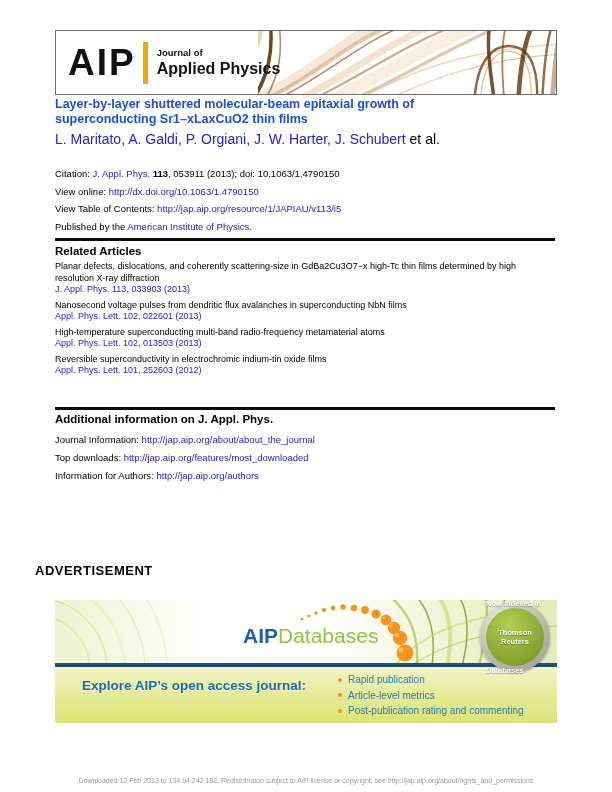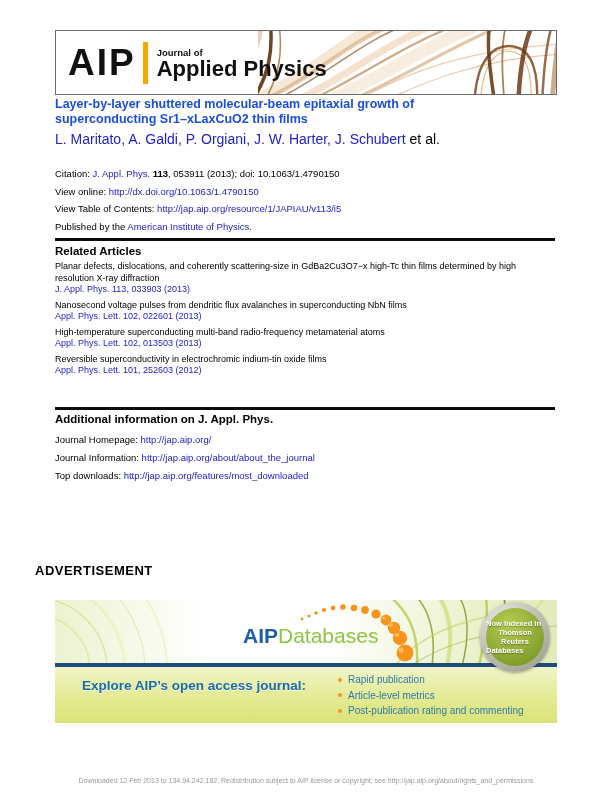--- a/index.html
+++ b/index.html
@@ -8,21 +8,21 @@
     font-family:"Liberation Sans","DejaVu Sans",sans-serif;color:#000;overflow:hidden;
   }
   
   .masthead{position:absolute;left:55px;top:30px;width:500px;height:63px;border:1px solid #6b6b6b;background:#fff;overflow:hidden;}
   .masthead-art{position:absolute;right:-2px;top:-1px;width:300px;height:66px;}
   .brand{position:absolute;left:12px;top:11px;display:flex;align-items:center;}
   .brand .aip{font-size:37px;font-weight:bold;letter-spacing:2px;color:#111;line-height:40px;}
   .gold-bar{display:inline-block;width:5px;height:42px;background:#f2a900;margin:0 9px 0 7px;}
   .jname{display:flex;flex-direction:column;justify-content:center;}
   .j-of{font-size:9.5px;font-weight:bold;line-height:11px;color:#111;}
-  .j-title{font-size:22px;font-weight:bold;line-height:22px;color:#111;}
+  .j-title{font-size:16px;font-weight:bold;line-height:22px;color:#111;}
   
   .title{position:absolute;left:55px;top:97px;width:502px;font-size:12.5px;font-weight:bold;line-height:15px;color:#1d4ed8;}
   .authors{position:absolute;left:55px;top:131px;font-size:14px;}
   a,.lnk{color:#2222cc;text-decoration:none;}
   .cite-block{position:absolute;left:55px;top:165px;width:502px;font-size:9.5px;line-height:17.5px;}
   .vol{font-weight:bold;}
   
   .rule{position:absolute;left:55px;width:500px;height:3px;background:#0c0c0c;}
   .rule1{top:238px;} .rule2{top:407px;}
   .sec-heading{position:absolute;left:55px;font-size:11.5px;font-weight:bold;}
@@ -44,21 +44,21 @@
   .ad-bottom{position:absolute;left:0;top:67px;width:502px;height:56px;overflow:hidden;
     background:linear-gradient(180deg,#f0f4c9 0%,#e4ea93 55%,#dbe378 100%);}
   .ad-tagline{position:absolute;left:27px;top:11px;font-size:13.5px;font-weight:bold;color:#1a6ca8;text-shadow:0 1px 0 rgba(255,255,255,.7);}
   .ad-bullets{position:absolute;left:283px;top:5px;font-size:10px;line-height:15.5px;color:#2d7ba8;}
   .bullet-dot{display:inline-block;width:4px;height:4px;border-radius:50%;background:#f7941d;margin:0 6px 1px 0;vertical-align:middle;}
   .badge{position:absolute;right:7px;top:2px;width:70px;height:70px;border-radius:50%;
     background:radial-gradient(circle at 35% 28%,#ecece4,#a9a99b 75%,#8d8d80);
     box-shadow:0 1px 3px rgba(0,0,0,.35);z-index:3;}
   .badge-inner{position:absolute;left:6px;top:6px;width:58px;height:58px;border-radius:50%;
     background:radial-gradient(circle at 40% 28%,#b4cc52,#7e9c28 80%);
-    display:flex;flex-direction:column;align-items:flex-start;justify-content:center;}
+    display:flex;flex-direction:column;align-items:flex-start;justify-content:center;gap:20px;}
   .badge-inner div{font-size:7.5px;font-weight:bold;color:#fff;line-height:9px;text-align:center;text-shadow:0 1px 1px rgba(0,0,0,.35);}
   
   .pdf-footer{position:absolute;left:0;top:777px;width:612px;text-align:center;font-size:7px;color:#999;}
 </style>
 </head>
 <body>
 
 <div id="page">
 
   <div class="masthead">
@@ -136,27 +136,27 @@
     <div class="article-item">
       <div>Reversible superconductivity in electrochromic indium-tin oxide films</div>
       <div class="lnk">Appl. Phys. Lett. 101, 252603 (2012)</div>
     </div>
   </div>
 
   <div class="rule rule2"></div>
   <div class="sec-heading additional-heading">Additional information on J. Appl. Phys.</div>
   <div class="additional-links">
     <div>
-      <span>Journal Homepage: </span><span class="lnk">http://jap.aip.org/</span>
-    </div>
-    <div>
       <span>Journal Information: </span><span class="lnk">http://jap.aip.org/about/about_the_journal</span>
     </div>
     <div>
       <span>Top downloads: </span><span class="lnk">http://jap.aip.org/features/most_downloaded</span>
+    </div>
+    <div>
+      <span>Information for Authors: </span><span class="lnk">http://jap.aip.org/authors</span>
     </div>
   </div>
 
   <div class="ad-label">ADVERTISEMENT</div>
 
   <div class="ad-banner">
     <div class="ad-top">
       <svg class="ad-top-art" viewBox="0 0 502 63" preserveAspectRatio="none">
         <g fill="none">
           <circle cx="-20" cy="70" r="55" stroke="#dce69c" stroke-width="2" opacity="0.65"></circle>

